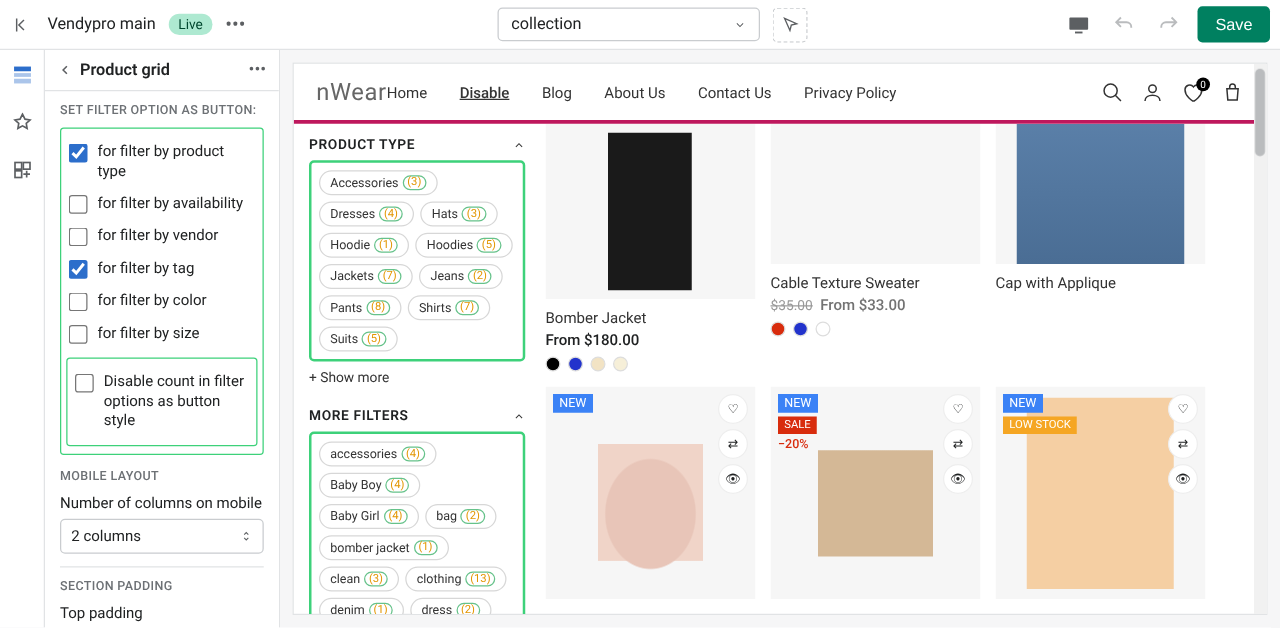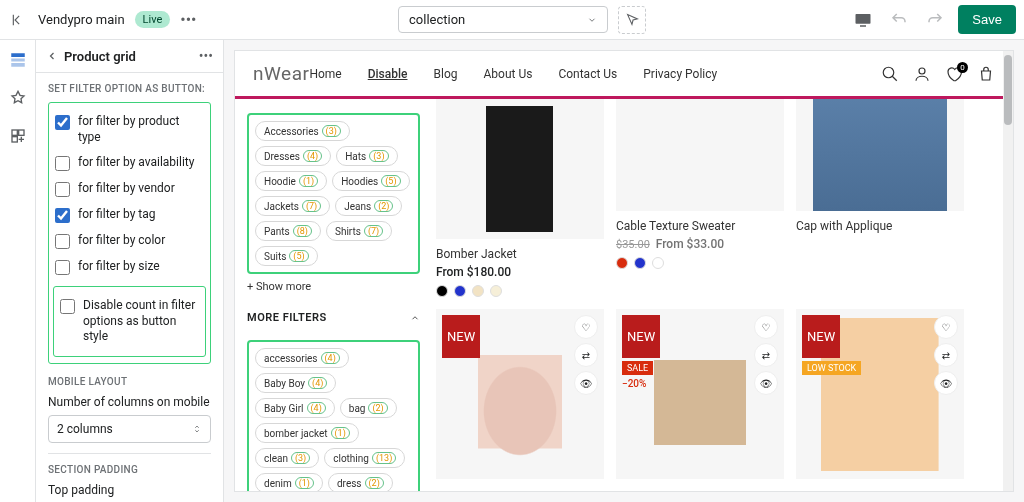--- a/index.html
+++ b/index.html
@@ -55,34 +55,34 @@
 .store-icons { margin-left: auto; display: flex; gap: 14px; align-items: center; }
 .store-ic { width: 18px; height: 18px; position: relative; cursor: pointer; }
 .badge-dot { position: absolute; top: -3px; right: -5px; background: #000; color: #fff; font-size: 8px; width: 11px; height: 11px; border-radius: 50%; display: flex; align-items: center; justify-content: center; }
 
 .store-body { flex: 1; display: flex; overflow: hidden; }
 
 
 .filters { width: 195px; padding: 4px 10px 10px 12px; overflow-y: auto; }
 .filter-group { margin-bottom: 12px; }
 .fg-head { display: flex; justify-content: space-between; align-items: center; font-size: 11px; font-weight: 600; letter-spacing: 0.5px; padding: 6px 0; cursor: pointer; }
-.hl-pill-box { border: 2px solid #3dd17a; border-radius: 4px; padding: 6px; display: flex; flex-wrap: wrap; gap: 5px; margin-top: 10px; }
+.hl-pill-box { border: 2px solid #3dd17a; border-radius: 4px; padding: 6px; display: flex; flex-wrap: wrap; gap: 5px; }
 .pill { border: 1px solid #d7d7d7; border-radius: 14px; padding: 3px 8px; font-size: 10px; color: #333; display: inline-flex; align-items: center; cursor: pointer; background: #fff; }
 .pill .cnt { color: #e39600; margin-left: 2px; }
 .pill .cnt.br-green { border: 1px solid #66c28a; border-radius: 9px; padding: 0 3px; margin-left: 3px; font-size: 9px; }
 .show-more { font-size: 11px; color: #333; margin-top: 6px; cursor: pointer; }
 
 
 .products { flex: 1; padding: 0 16px 10px 6px; overflow-y: auto; }
 .prod-row { display: flex; gap: 12px; margin-bottom: 12px; }
 .prod { width: 168px; position: relative; }
 .prod-img { width: 100%; height: 140px; background: #f6f6f6; display: flex; align-items: flex-end; justify-content: center; position: relative; overflow: hidden; }
 .prod-img.tall { height: 112px; }
 .prod-badges { position: absolute; top: 6px; left: 6px; display: flex; flex-direction: column; gap: 3px; align-items: flex-start; }
-.b-new { background: #b91c1c; color: #fff; font-size: 13px; padding: 14px 5px; }
+.b-new { background: #3b82f6; color: #fff; font-size: 10px; padding: 2px 5px; }
 .b-sale { background: #d82c0d; color: #fff; font-size: 9px; padding: 2px 5px; }
 .b-low { background: #f5a623; color: #fff; font-size: 9px; padding: 2px 5px; }
 .b-disc { color: #d82c0d; font-size: 10px; font-weight: 500; }
 .prod-actions { position: absolute; top: 6px; right: 6px; display: flex; flex-direction: column; gap: 4px; }
 .pa-btn { width: 24px; height: 24px; background: #fff; border-radius: 50%; border: 1px solid #eee; display: flex; align-items: center; justify-content: center; cursor: pointer; font-size: 10px; }
 .prod-name { font-size: 12px; color: #333; margin-top: 8px; }
 .prod-price { font-size: 12px; margin-top: 4px; }
 .price-old { text-decoration: line-through; color: #999; margin-right: 6px; font-size: 11px; }
 .price-new { color: #737373; font-weight: 500; margin-top: 48px; }
 .price-reg { font-weight: 500; }
@@ -272,20 +272,26 @@
                 <svg width="18" height="18" viewBox="0 0 24 24" fill="none" stroke="#333" stroke-width="1.6">
                   <path d="M6 8h12l-1 12H7zM9 8V6a3 3 0 016 0v2"></path>
                 </svg>
               </div>
           </div>
         </div>
 
         <div class="store-body">
           <div class="filters">
             <div class="filter-group">
+              <div class="fg-head">
+                <span>PRODUCT TYPE</span>
+                <svg width="10" height="10" viewBox="0 0 24 24" fill="none" stroke="#333" stroke-width="2">
+                    <path d="M6 15l6-6 6 6"></path>
+                  </svg>
+              </div>
               <div class="hl-pill-box" id="pills-g1">
                   <span class="pill">
                     <span>Accessories</span>
                     <span class="cnt br-green">(3)</span>
                   </span>
                   <span class="pill">
                     <span>Dresses</span>
                     <span class="cnt br-green">(4)</span>
                   </span>
                   <span class="pill">

